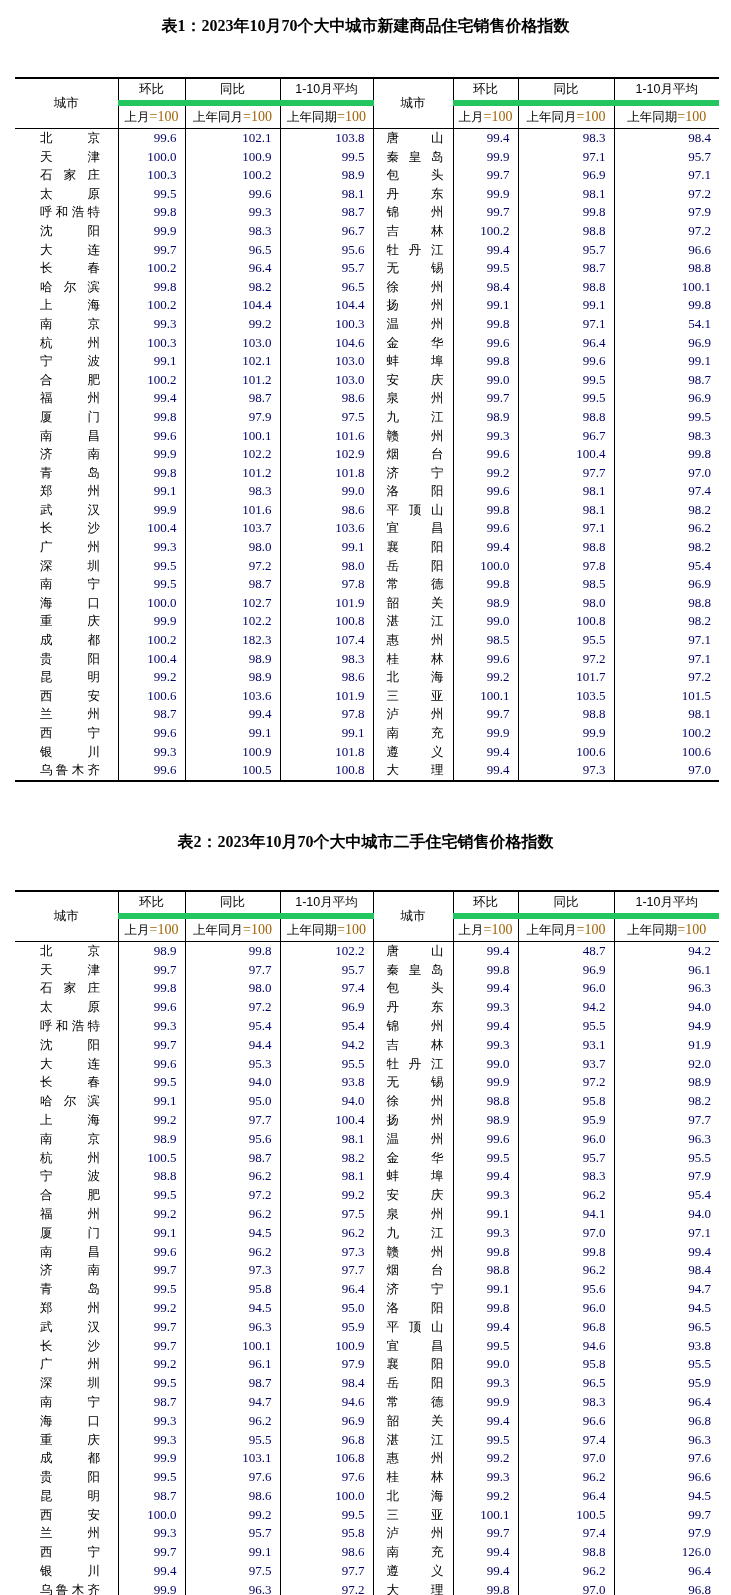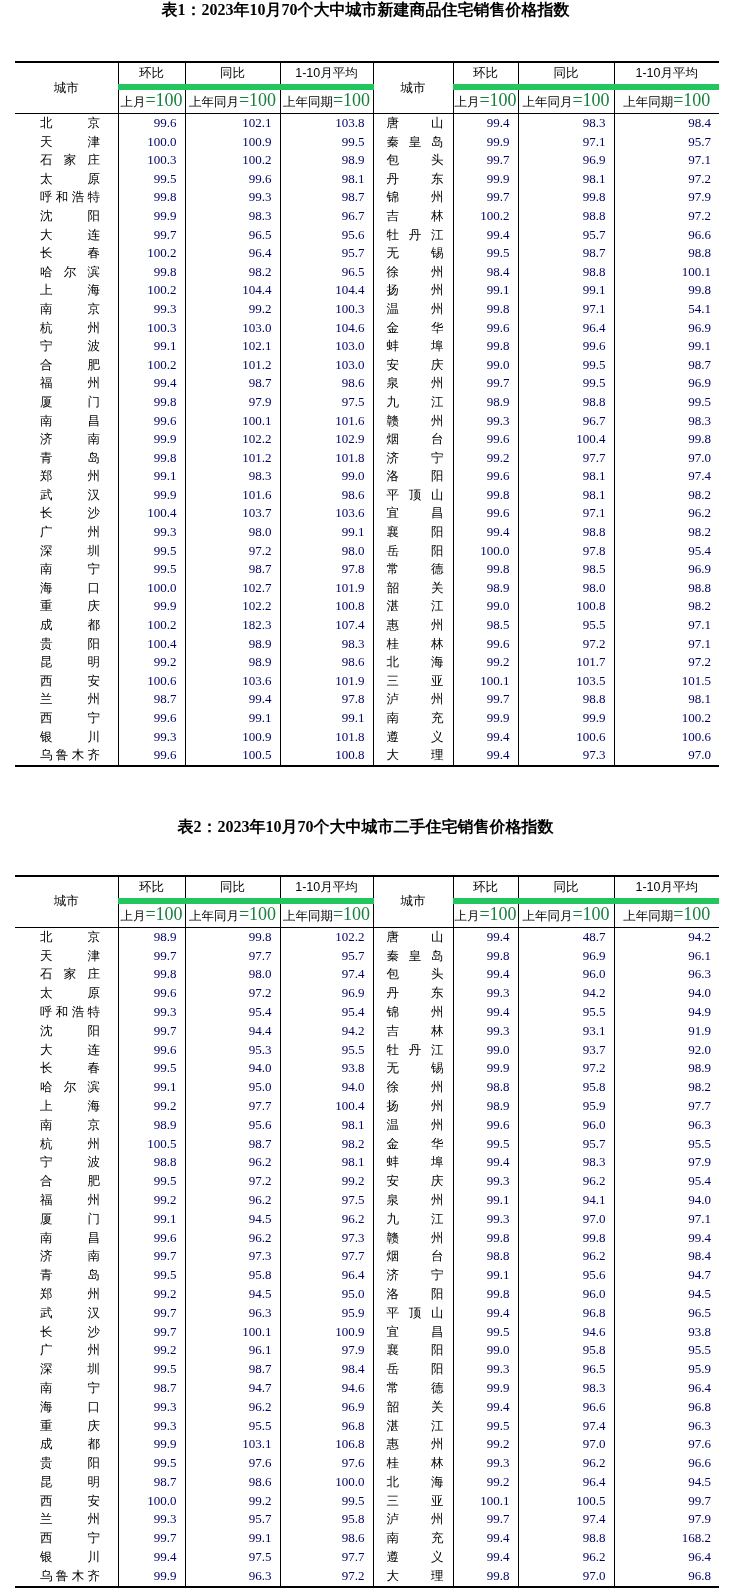--- a/index.html
+++ b/index.html
@@ -11,21 +11,21 @@
     font-family: "Liberation Sans", sans-serif;
   }
   .tbl-title {
     text-align: center;
     font-weight: bold;
     font-size: 16px;
     line-height: 20px;
     margin: 0;
     font-family: "Liberation Serif", serif;
   }
-  #title1 { padding-top: 0; }
+  #title1 { padding-top: 16px; }
   #title2 { margin-top: 50px; }
 
   table.idx {
     border-collapse: collapse;
     table-layout: fixed;
     width: 704px;
     margin-left: 15px;
     border-top: 2.5px solid #000;
     border-bottom: 2.5px solid #000;
   }
@@ -46,23 +46,23 @@
     font-weight: normal;
     font-size: 12.5px;
     text-align: center;
     padding: 0;
     height: 21px;
     line-height: 21px;
   }
   .vline { border-left: 1px solid #000; }
   .h-group { border-bottom: 6px solid #22c55e; }
   .sub-num {
-    color: #15803d;
+    color: #a16207;
     font-family: "Liberation Serif", serif;
-    font-size: 18px;
+    font-size: 14px;
   }
 
   td.num {
     font-family: "Liberation Serif", serif;
     font-size: 13px;
     color: #000066;
     text-align: right;
     padding: 0 8px 0 0;
     height: 18.6px;
     line-height: 18.6px;
@@ -831,21 +831,21 @@
         <td class="num vline">97.9</td>
       </tr>
       <tr>
         <td class="city city-l"><span class="cname">西宁</span></td>
         <td class="num vline">99.7</td>
         <td class="num vline">99.1</td>
         <td class="num vline">98.6</td>
         <td class="city city-r vline"><span class="cname">南充</span></td>
         <td class="num vline">99.4</td>
         <td class="num vline">98.8</td>
-        <td class="num vline">168.2</td>
+        <td class="num vline">126.0</td>
       </tr>
       <tr>
         <td class="city city-l"><span class="cname">银川</span></td>
         <td class="num vline">99.4</td>
         <td class="num vline">97.5</td>
         <td class="num vline">97.7</td>
         <td class="city city-r vline"><span class="cname">遵义</span></td>
         <td class="num vline">99.4</td>
         <td class="num vline">96.2</td>
         <td class="num vline">96.4</td>

